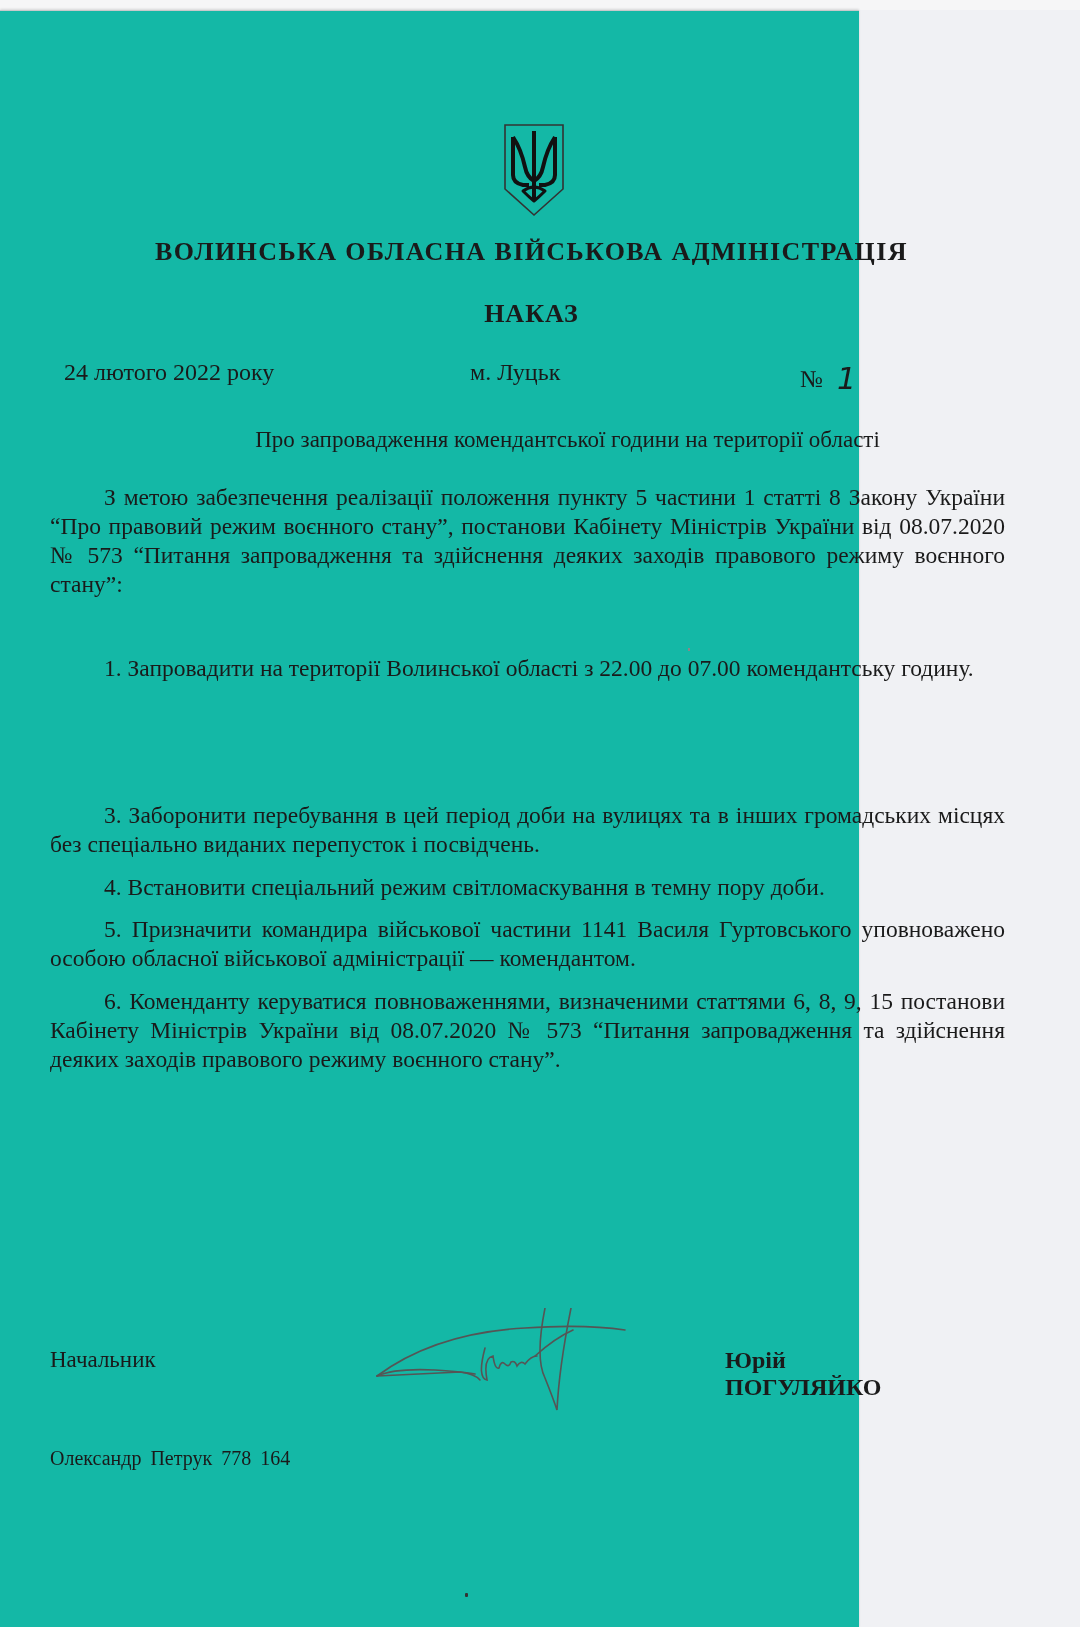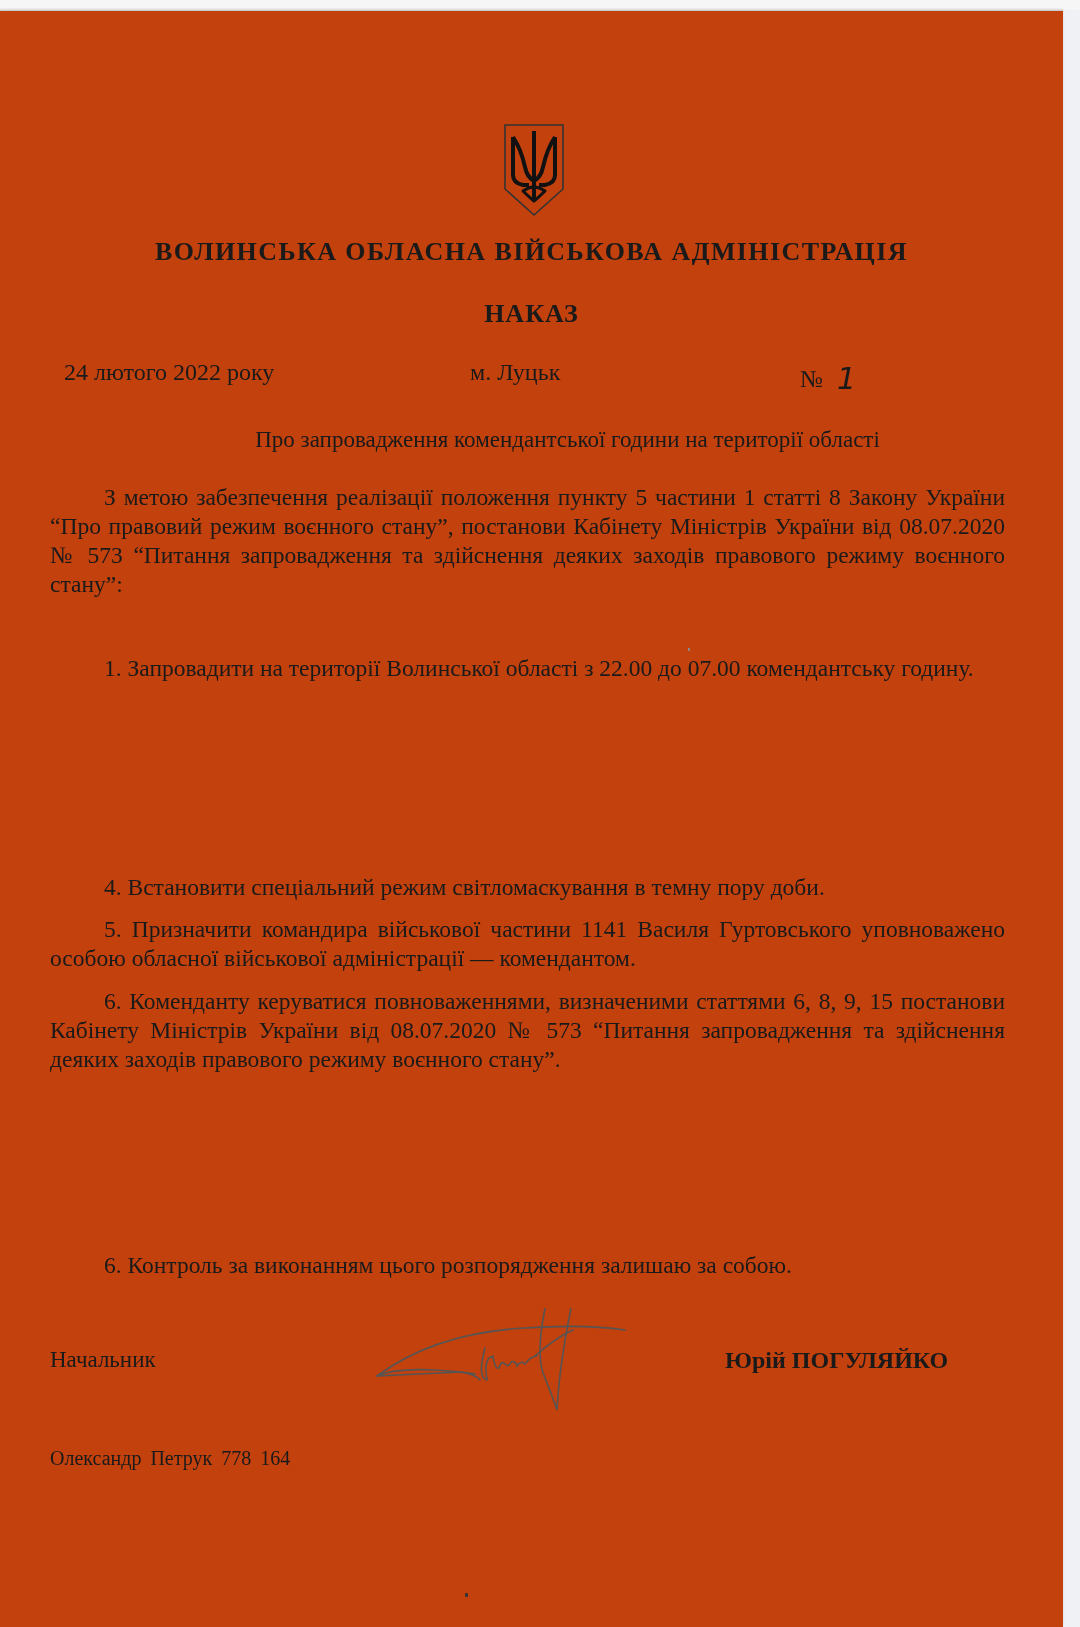--- a/index.html
+++ b/index.html
@@ -5,22 +5,22 @@
     html, body { margin: 0; padding: 0; }
     body {
       width: 1080px; height: 1627px;
       background: #f0f1f4;
       position: relative; overflow: hidden;
       font-family: "Liberation Serif", "DejaVu Serif", serif;
       color: #1a1a1a;
     }
     .page {
       position: absolute; left: 0; top: 10px;
-      width: 1063px; height: 1617px;
-      background: #c2410c;
+      width: 859px; height: 1617px;
+      background: #14b8a6;
       border-top: 1px solid #c9c9cb;
       box-shadow: 0 -1px 2px rgba(0,0,0,0.12);
     }
     .top-strip {
       position: absolute; left: 0; top: 0; width: 1080px; height: 10px;
       background: #f6f6f7;
     }
     .abs { position: absolute; }
     .emblem { left: 503px; top: 112px; width: 60px; width: 62px; height: 94px; }
     .org {
@@ -95,31 +95,31 @@
 
   <div class="abs dot-top"></div>
 
   <div class="abs body para-intro">
     <p>З метою забезпечення реалізації положення пункту 5 частини 1 статті 8 Закону України “Про правовий режим воєнного стану”, постанови Кабінету Міністрів України від 08.07.2020 № 573 “Питання запровадження та здійснення деяких заходів правового режиму воєнного стану”:</p>
   </div>
 
   <div class="abs body item1">
       <p>1. Запровадити на території Волинської області з 22.00 до 07.00 комендантську годину.</p>
     </div>
+  <div class="abs body item3">
+      <p>3. Заборонити перебування в цей період доби на вулицях та в інших громадських місцях без спеціально виданих перепусток і посвідчень.</p>
+    </div>
   <div class="abs body item4">
       <p>4. Встановити спеціальний режим світломаскування в темну пору доби.</p>
     </div>
   <div class="abs body item5">
       <p>5. Призначити командира військової частини 1141 Василя Гуртовського уповноважено особою обласної військової адміністрації — комендантом.</p>
     </div>
   <div class="abs body item6">
       <p>6. Коменданту керуватися повноваженнями, визначеними статтями 6, 8, 9, 15 постанови Кабінету Міністрів України від 08.07.2020 № 573 “Питання запровадження та здійснення деяких заходів правового режиму воєнного стану”.</p>
-    </div>
-  <div class="abs body item8">
-      <p>6. Контроль за виконанням цього розпорядження залишаю за собою.</p>
     </div>
 
   <div class="abs sign-role">Начальник</div>
 
   <svg class="abs signature" viewBox="0 0 290 110">
     <g fill="none" stroke="#555" stroke-width="1.6" stroke-linecap="round">
       <path d="M2 68 Q60 25 150 20 Q210 16 250 22"></path>
       <path d="M2 68 Q20 60 60 62 Q90 64 100 66"></path>
       <path d="M2 68 Q40 66 85 64 Q100 66 105 72"></path>
       <path d="M110 40 Q102 70 112 72 Q108 50 118 48 Q120 62 124 60 Q126 52 130 56 Q134 60 136 54 Q140 52 142 58 Q146 52 150 56 Q156 48 162 48"></path>

